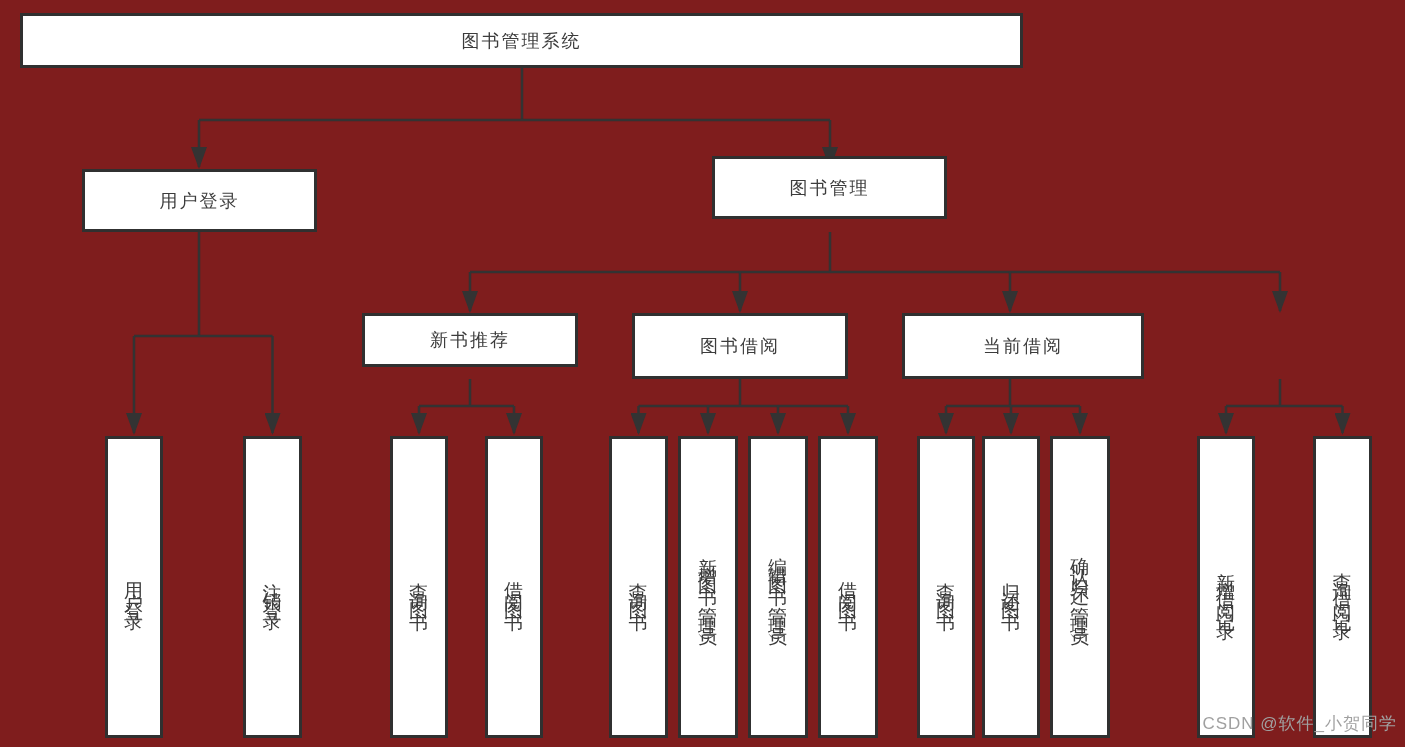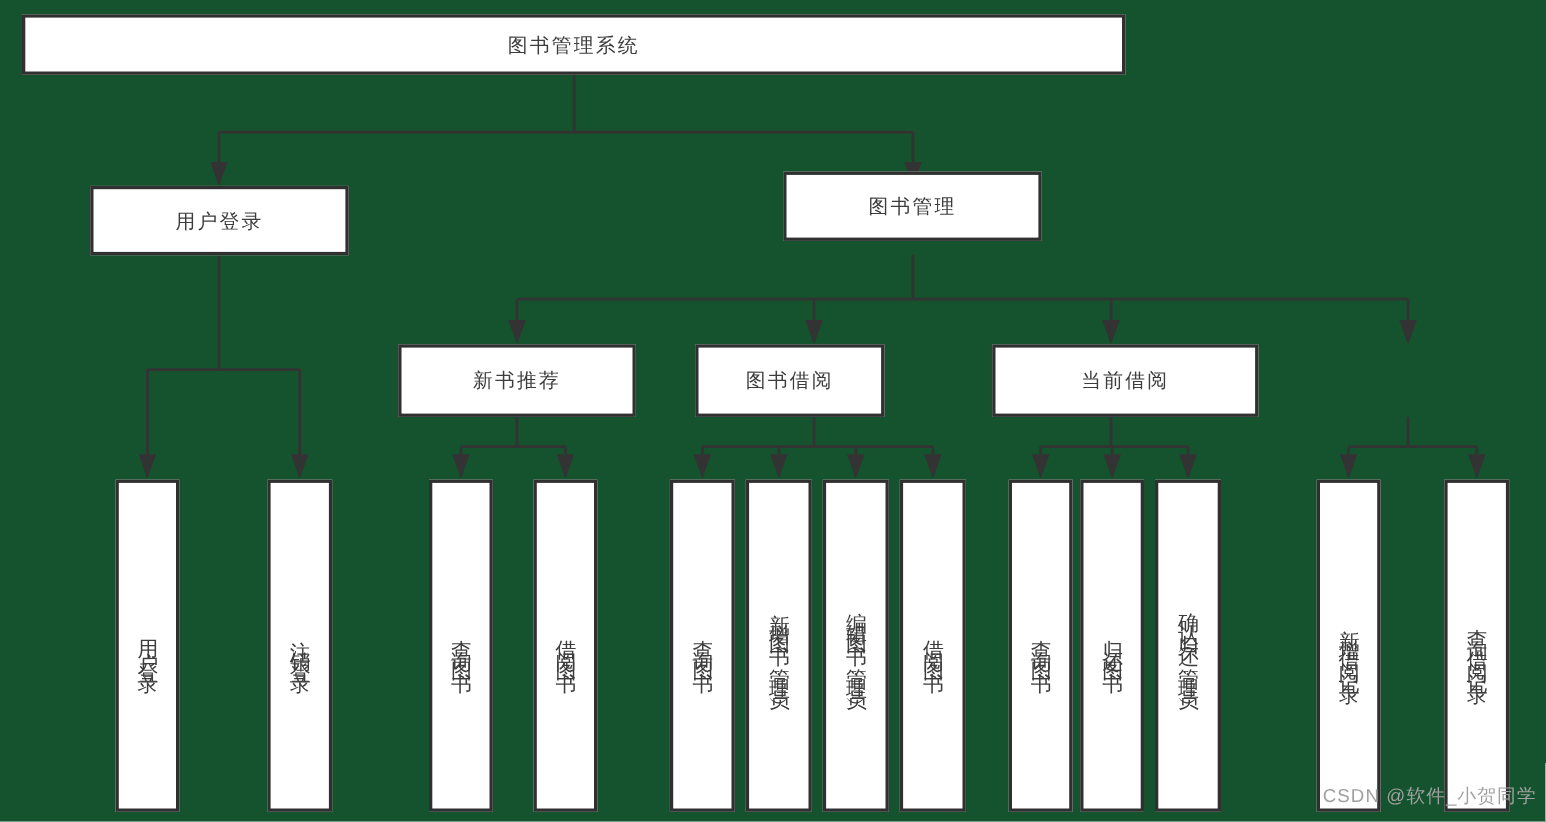--- a/index.html
+++ b/index.html
@@ -1,17 +1,17 @@
 <!DOCTYPE html>
 <html><head>
 <meta charset="utf-8">
 <style>
   html,body{margin:0;padding:0;background:#ffffff;}
   #stage{
-    position:relative;width:1405px;height:747px;background:#14532d;overflow:hidden;
+    position:relative;width:1405px;height:747px;background:#7f1d1d;overflow:hidden;
     font-family:"Liberation Sans","DejaVu Sans",sans-serif;color:#3c3c3c;
   }
   .box{
     position:absolute;box-sizing:border-box;background:#ffffff;
     border:3px solid #303030;display:flex;align-items:center;justify-content:center;
   }
   .hbox{font-size:18px;letter-spacing:2px;white-space:nowrap;}
   .vbox{
     writing-mode:vertical-rl;text-orientation:mixed;
     font-size:19px;letter-spacing:10px;line-height:1;
@@ -90,22 +90,22 @@
       <line x1="1226" y1="406" x2="1226" y2="433" marker-end="url(#arr)"></line>
       <line x1="1342.5" y1="406" x2="1342.5" y2="433" marker-end="url(#arr)"></line>
     </g>
   </svg>
 
   <div class="box hbox root" style="left:20px;top:13px;width:1003px;height:55px;">图书管理系统</div>
 
   <div class="box hbox" style="left:82px;top:169px;width:235px;height:63px;">用户登录</div>
   <div class="box hbox" style="left:712px;top:156px;width:235px;height:63px;">图书管理</div>
 
-  <div class="box hbox" style="left:362px;top:313px;width:216px;height:66px;">新书推荐</div>
-  <div class="box hbox" style="left:632px;top:313px;width:172px;height:66px;">图书借阅</div>
+  <div class="box hbox" style="left:362px;top:313px;width:216px;height:54px;">新书推荐</div>
+  <div class="box hbox" style="left:632px;top:313px;width:216px;height:66px;">图书借阅</div>
   <div class="box hbox" style="left:902px;top:313px;width:242px;height:66px;">当前借阅</div>
 
   <div class="box vbox" style="left:105px;top:436px;width:58px;height:302px;">用户登录</div>
   <div class="box vbox" style="left:243px;top:436px;width:59px;height:302px;">注销登录</div>
 
   <div class="box vbox" style="left:390px;top:436px;width:58px;height:302px;">查询图书</div>
   <div class="box vbox" style="left:485px;top:436px;width:58px;height:302px;">借阅图书</div>
 
   <div class="box vbox" style="left:609px;top:436px;width:59px;height:302px;">查询图书</div>
   <div class="box vbox" style="left:678px;top:436px;width:60px;height:302px;">新增图书（管理员）</div>

